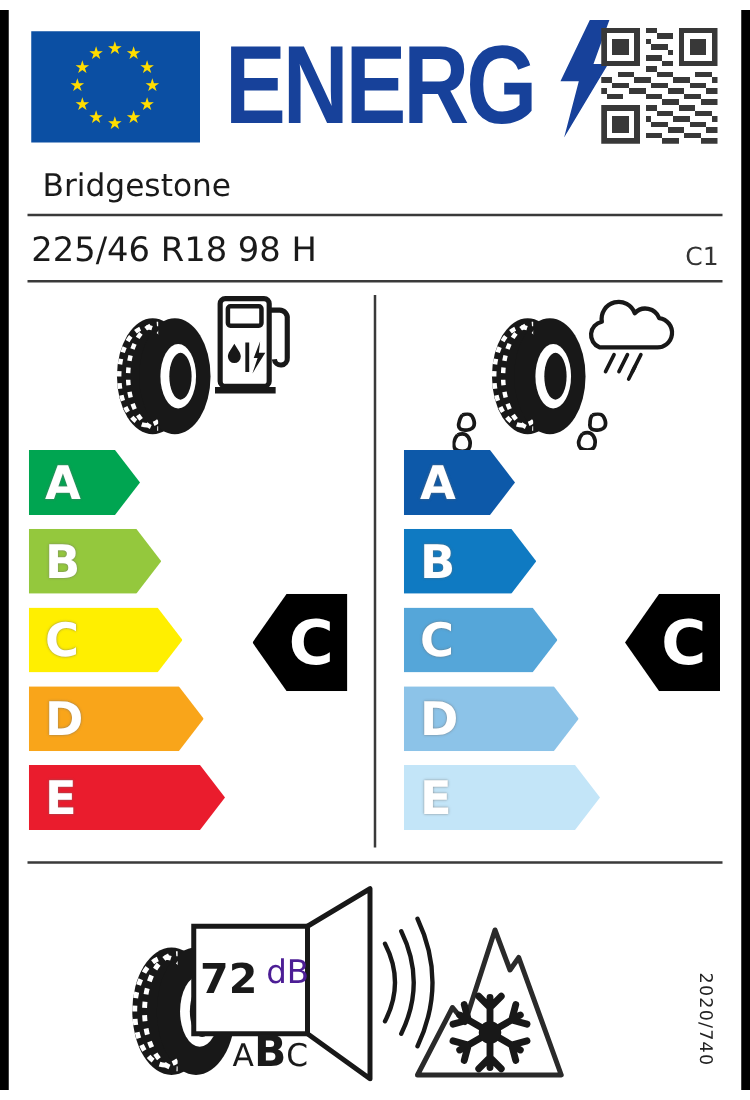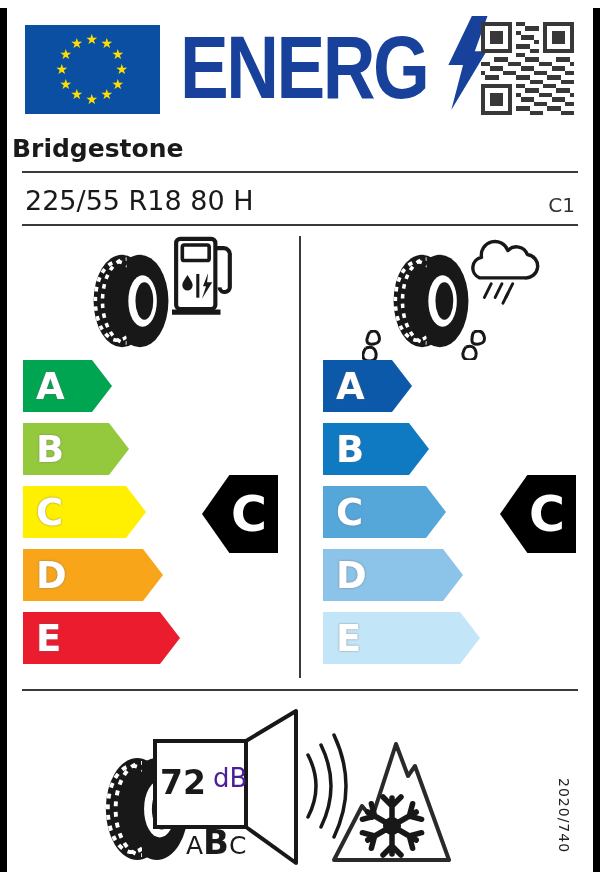--- a/index.html
+++ b/index.html
@@ -17,21 +17,21 @@
   #energ { position:absolute; left:180px; top:16px; height:100px; display:flex; align-items:flex-start; }
   #energ .energ-text {
     font-family:"Liberation Sans",sans-serif; font-weight:bold; font-size:89px;
     color:#17419a; letter-spacing:-3px; transform:scaleX(0.82); transform-origin:left center;
   }
   #energ svg { margin-left:-40px; }
   #qr { position:absolute; left:481px; top:22px; width:93px; height:93px; }
 
   
   .rule { position:absolute; left:22px; width:556px; height:2px; background:#3a3a3a; }
-  #brand    { position:absolute; left:12px; top:134px; font-size:25px; font-weight:bold; }
+  #brand    { position:absolute; left:34px; top:134px; font-size:25px; font-weight:normal; }
   #artnum   { position:absolute; right:25px; top:136px; font-size:24px; }
   #tyresize { position:absolute; left:25px; top:185px; font-size:27px; }
   #tyreclass{ position:absolute; right:25px; top:193px; font-size:20px; color:#333; }
 
   
   #divider { position:absolute; left:299px; top:236px; width:2px; height:442px; background:#3a3a3a; }
 
   .scale { position:absolute; top:360px; width:180px; height:320px; }
   #fuel-scale { left:23px; }
   #wet-scale  { left:323px; }
@@ -228,21 +228,21 @@
       <rect x="11" y="20" width="1" height="1" fill="#383838"></rect>
       <rect x="12" y="20" width="1" height="1" fill="#383838"></rect>
       <rect x="13" y="20" width="1" height="1" fill="#383838"></rect>
       <rect x="18" y="20" width="1" height="1" fill="#383838"></rect>
       <rect x="19" y="20" width="1" height="1" fill="#383838"></rect>
       <rect x="20" y="20" width="1" height="1" fill="#383838"></rect>
     </svg>
 
   <div id="brand">Bridgestone</div>
   <div class="rule" style="top:171px"></div>
-  <div id="tyresize">225/55 R18 80 H</div>
+  <div id="tyresize">225/46 R18 98 H</div>
   <div id="tyreclass">C1</div>
   <div class="rule" style="top:224px"></div>
 
   <div id="divider"></div>
 
   <svg class="icon-abs" style="left:85px;top:252px" width="92" height="98">
     <use href="#tire-sym" width="92" height="98"></use>
   </svg>
   <svg class="icon-abs" style="left:172px;top:233px" width="64" height="86" viewBox="0 0 62 82">
     <rect x="4" y="5" width="38" height="68" rx="4" fill="#fff" stroke="#181818" stroke-width="4"></rect>

